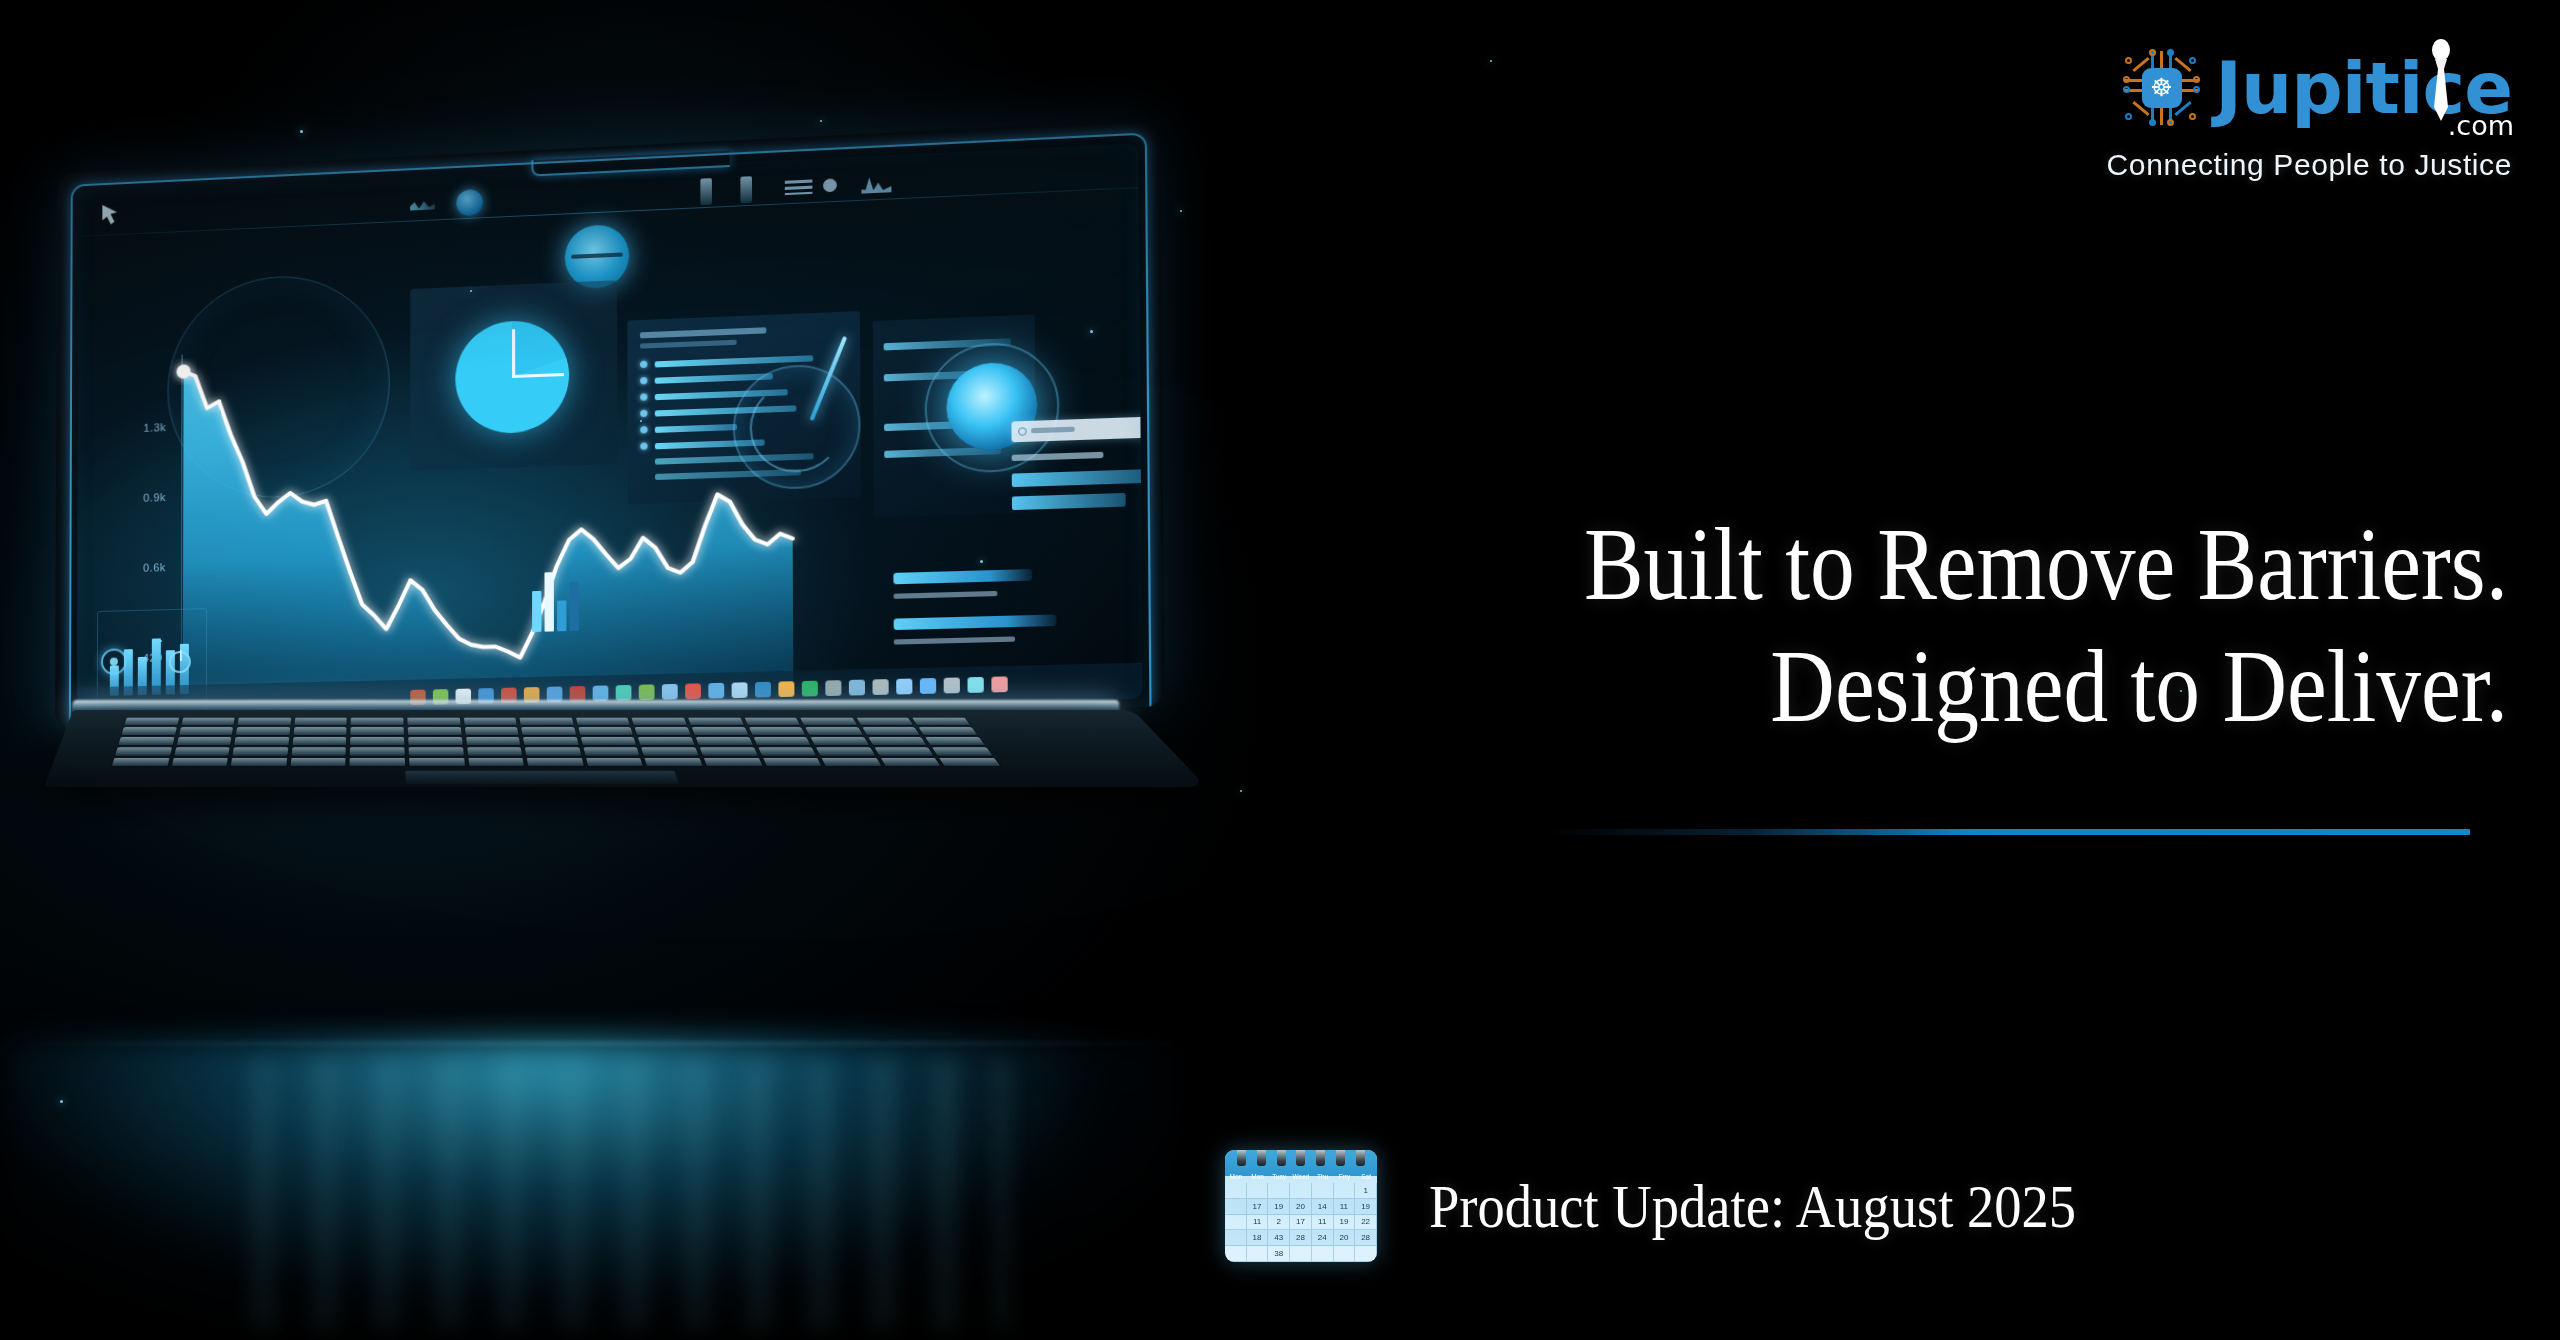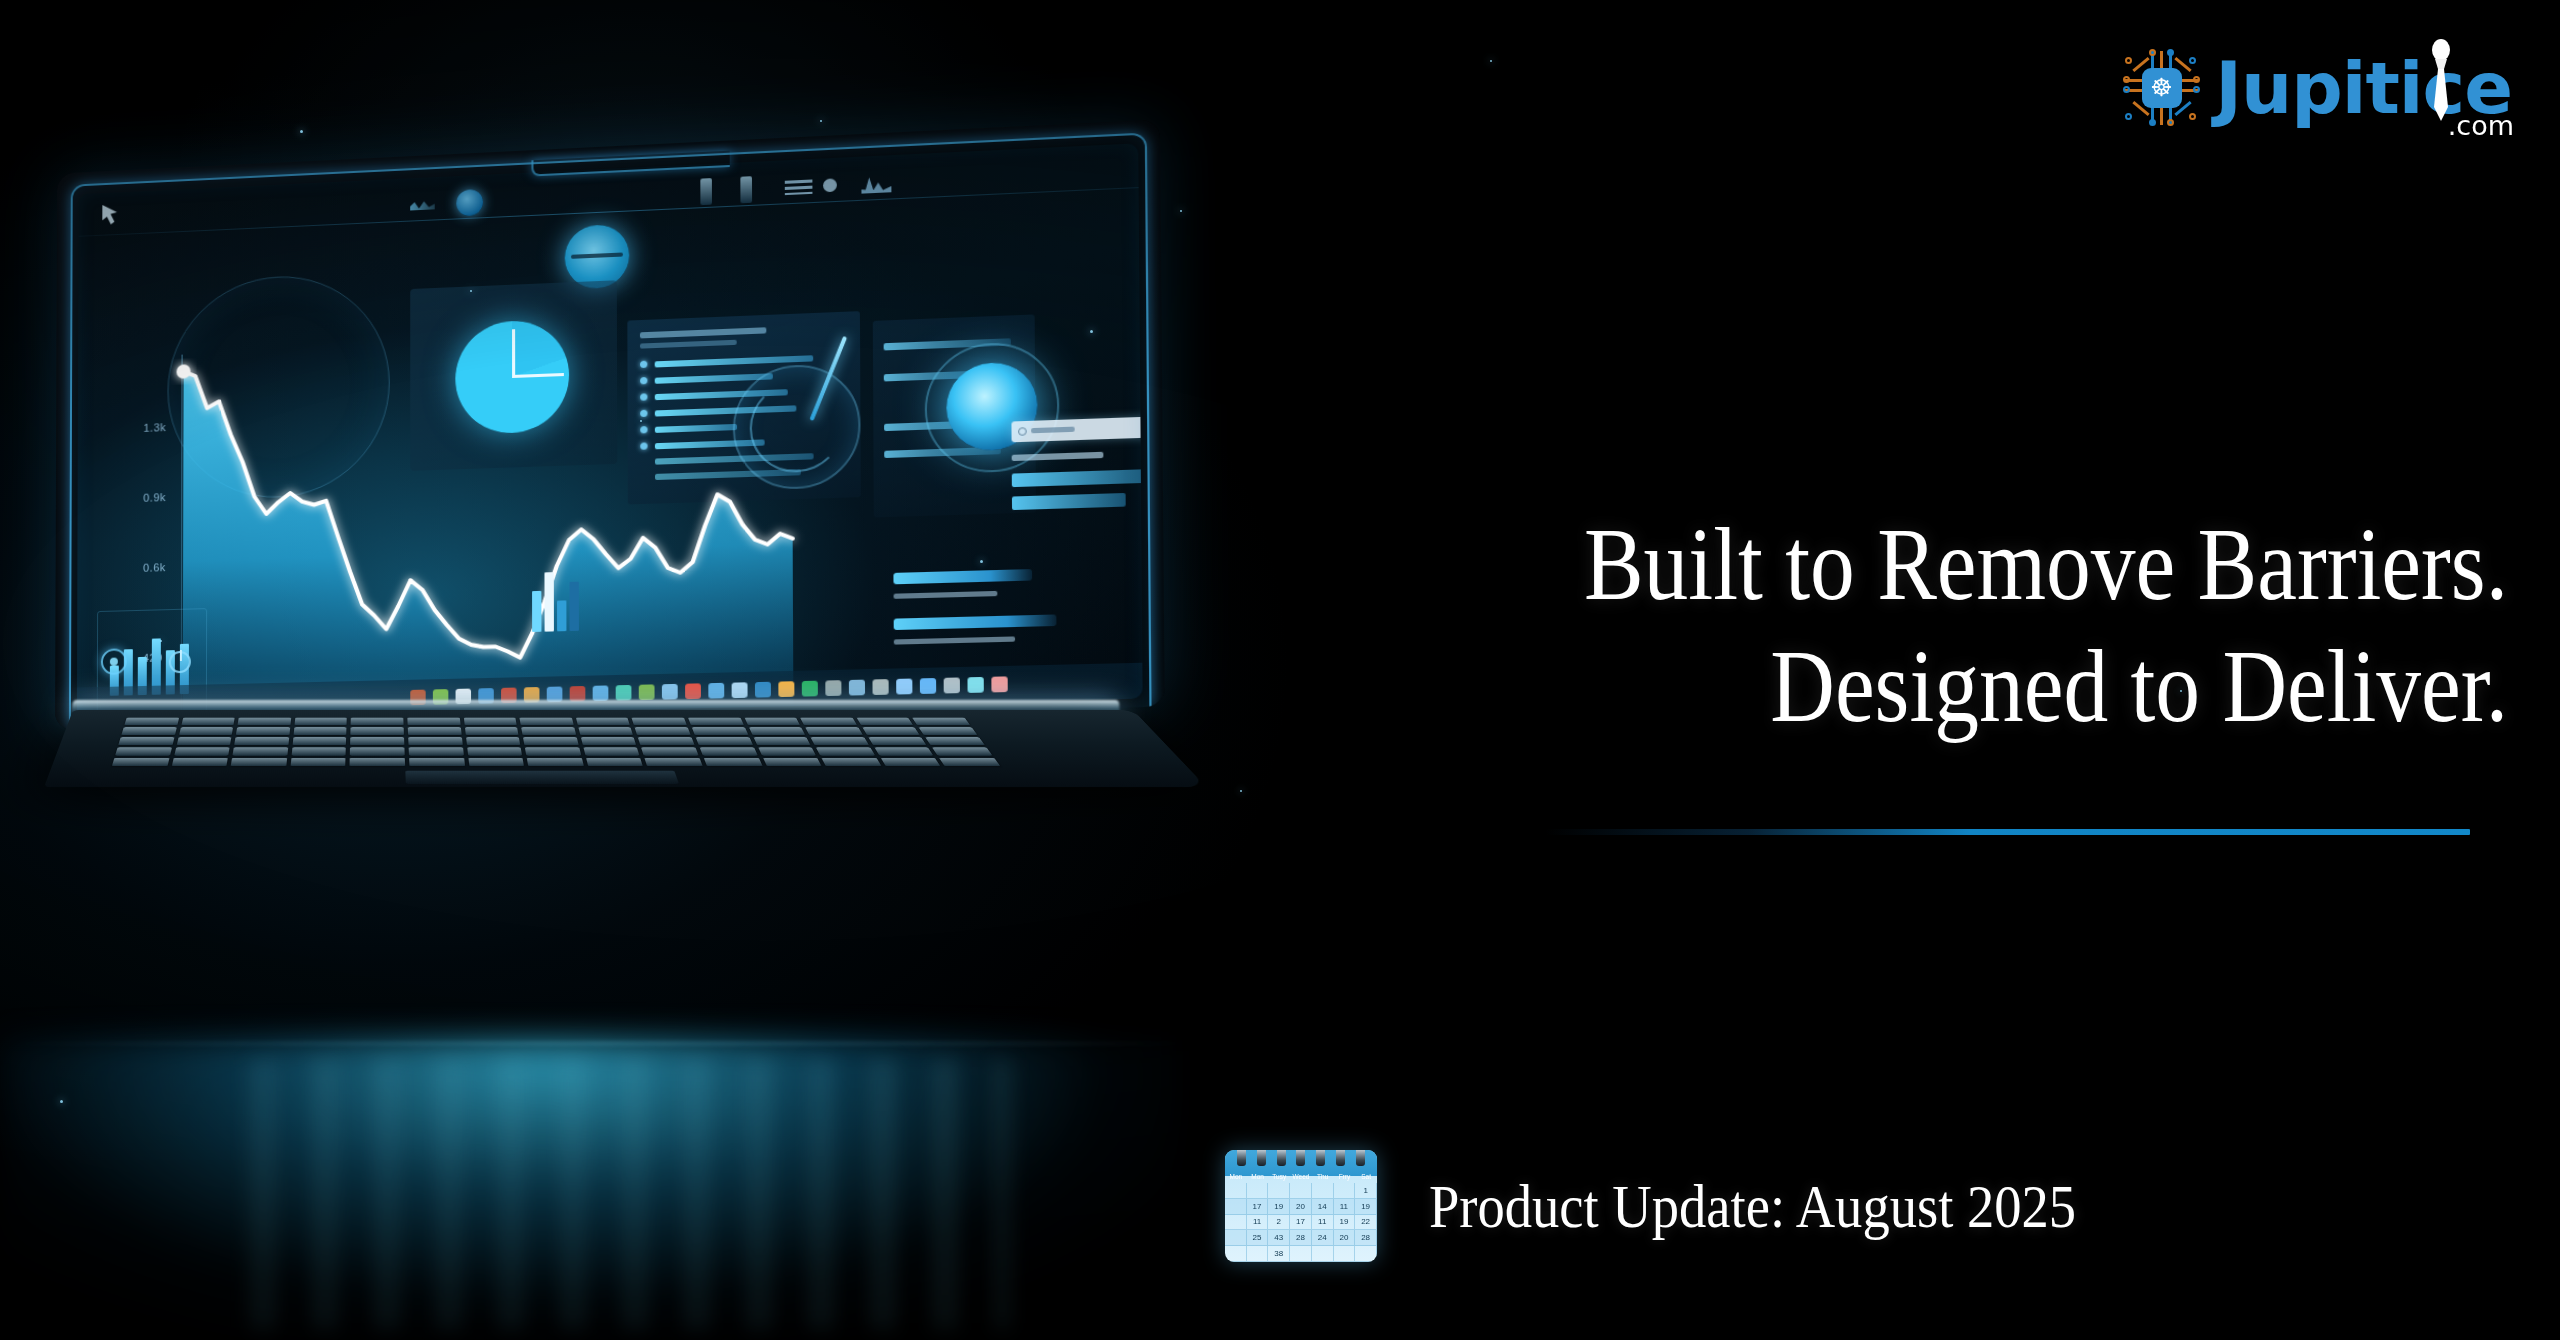--- a/index.html
+++ b/index.html
@@ -780,20 +780,21 @@
       <div class="brand-wrap">
         <div class="brand">Jupitice</div>
         <svg class="tie" viewBox="0 0 26 84">
           <ellipse cx="13" cy="11" rx="9" ry="11" fill="#ffffff"></ellipse>
           <path d="M7 20 L19 20 L16 30 L10 30 Z" fill="#f2f2f2"></path>
           <path d="M10 30 L16 30 L20 68 L13 82 L6 68 Z" fill="#ffffff"></path>
         </svg>
         <div class="dotcom">.com</div>
       </div>
     </div>
+    <div class="tagline">Connecting People to Justice</div>
   </div>
 
   <div id="headline">
     <div class="hl-line">Built to Remove Barriers.</div>
     <div class="hl-line second">Designed to Deliver.</div>
   </div>
 
   <div class="divider"></div>
 
   <div id="footer">
@@ -833,21 +834,21 @@
           <div class="cal-cell alt">11</div>
           <div class="cal-cell alt">19</div>
           <div class="cal-cell"></div>
           <div class="cal-cell">11</div>
           <div class="cal-cell">2</div>
           <div class="cal-cell">17</div>
           <div class="cal-cell">11</div>
           <div class="cal-cell">19</div>
           <div class="cal-cell">22</div>
           <div class="cal-cell alt"></div>
-          <div class="cal-cell alt">25</div>
+          <div class="cal-cell alt">18</div>
           <div class="cal-cell alt">43</div>
           <div class="cal-cell alt">28</div>
           <div class="cal-cell alt">24</div>
           <div class="cal-cell alt">20</div>
           <div class="cal-cell alt">28</div>
           <div class="cal-cell"></div>
           <div class="cal-cell"></div>
           <div class="cal-cell">38</div>
           <div class="cal-cell"></div>
           <div class="cal-cell"></div>

